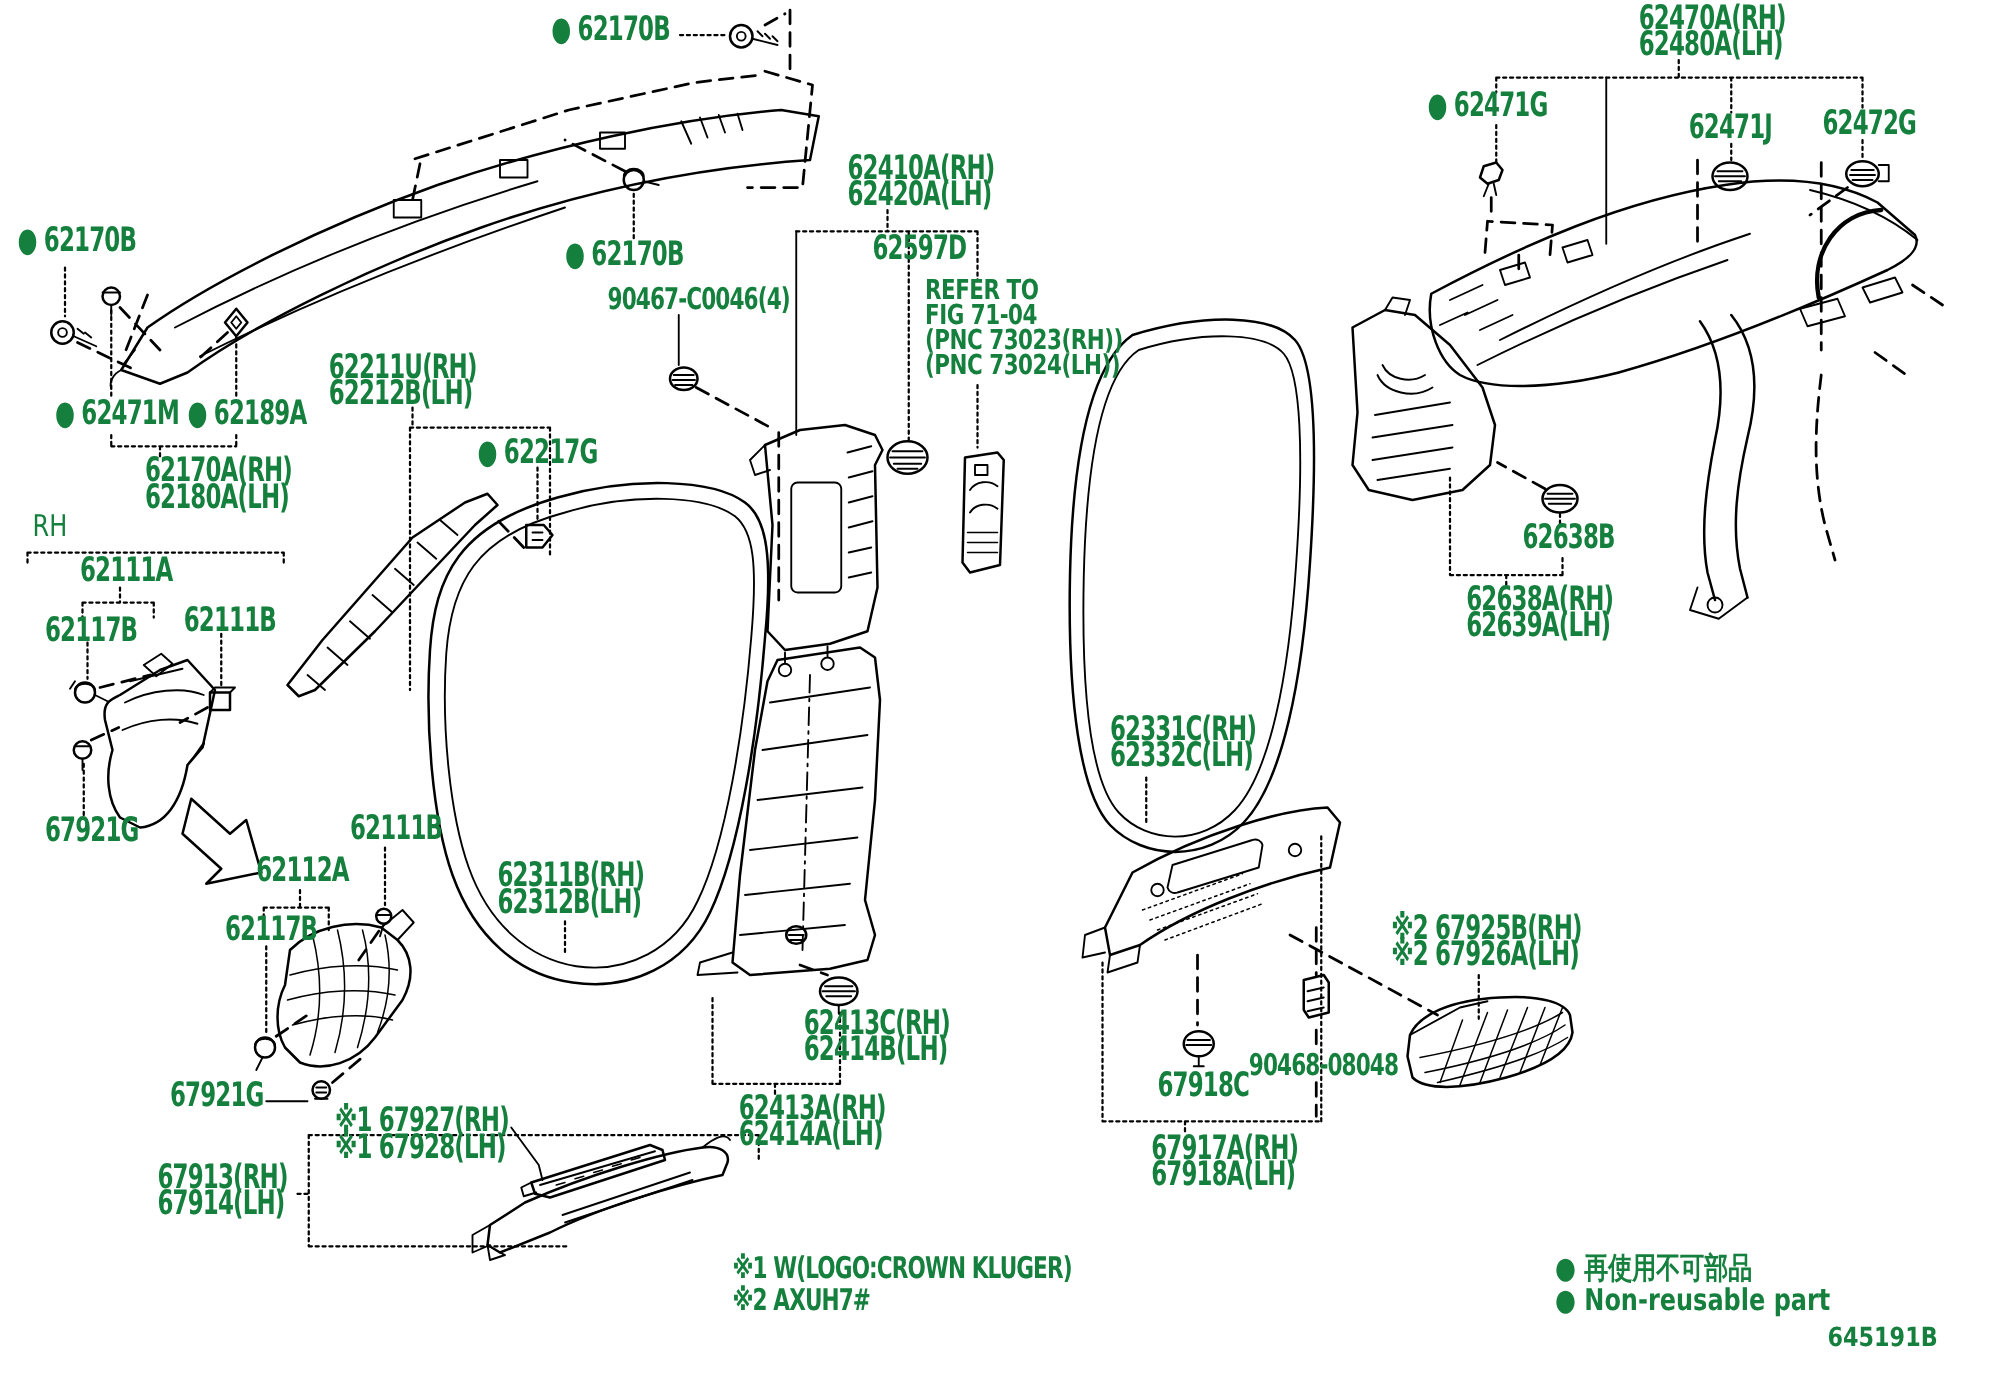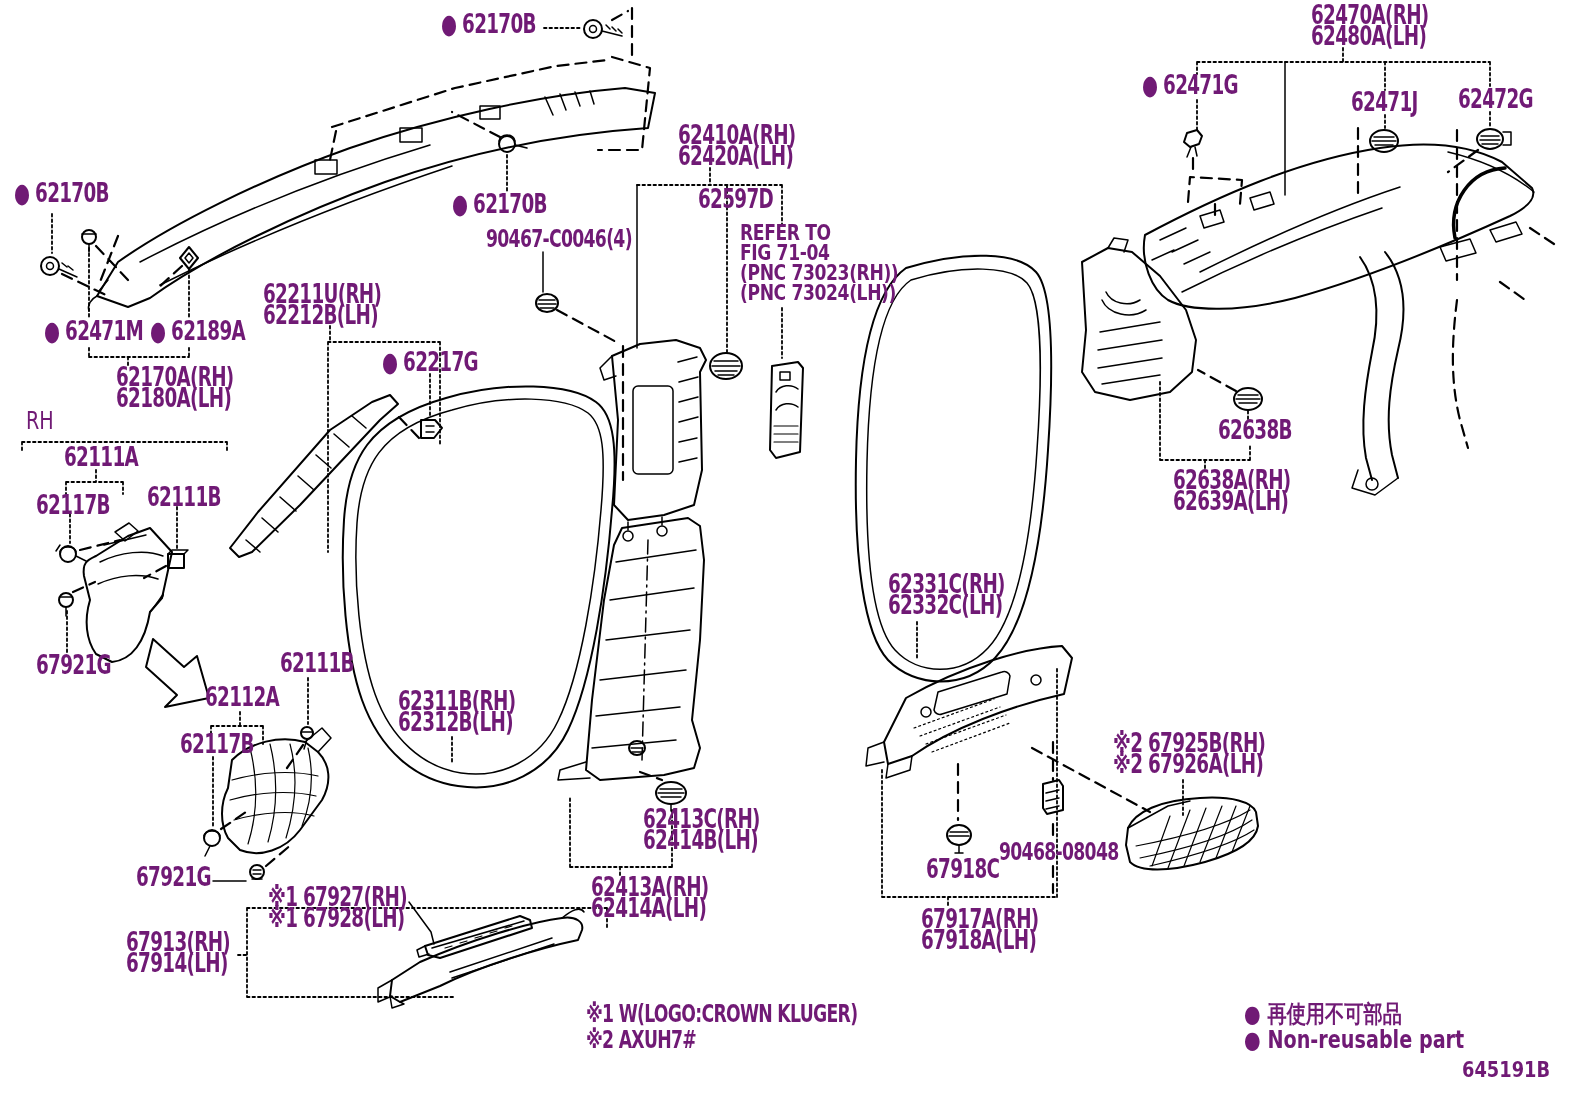--- a/index.html
+++ b/index.html
@@ -1,17 +1,17 @@
 <!DOCTYPE html>
 <html><head>
 <meta charset="utf-8">
 <style>
   html,body{margin:0;padding:0;background:#ffffff;}
   .stage{position:relative;width:1592px;height:1099px;background:#fff;overflow:hidden;
-         font-family:"DejaVu Sans","Liberation Sans",sans-serif;color:#701a75;}
+         font-family:"DejaVu Sans","Liberation Sans",sans-serif;color:#15803d;}
   .art{position:absolute;left:0;top:0;}
   .pl{position:absolute;font-weight:bold;font-size:27px;line-height:21px;white-space:pre-line;
       transform:scaleX(0.68);transform-origin:left top;letter-spacing:-1px;}
   .pl-md{position:absolute;font-weight:bold;font-size:24px;line-height:21px;white-space:pre-line;
       transform:scaleX(0.72);transform-origin:left top;letter-spacing:-1px;}
   .pl-sm{position:absolute;font-weight:bold;font-size:22px;line-height:20px;white-space:pre-line;
       transform:scaleX(0.78);transform-origin:left top;letter-spacing:-0.5px;}
   .pl-rh{position:absolute;font-weight:normal;font-size:24px;line-height:22px;
       transform:scaleX(0.8);transform-origin:left top;}
   .legend{position:absolute;font-weight:bold;font-size:24px;line-height:25px;white-space:pre-line;

